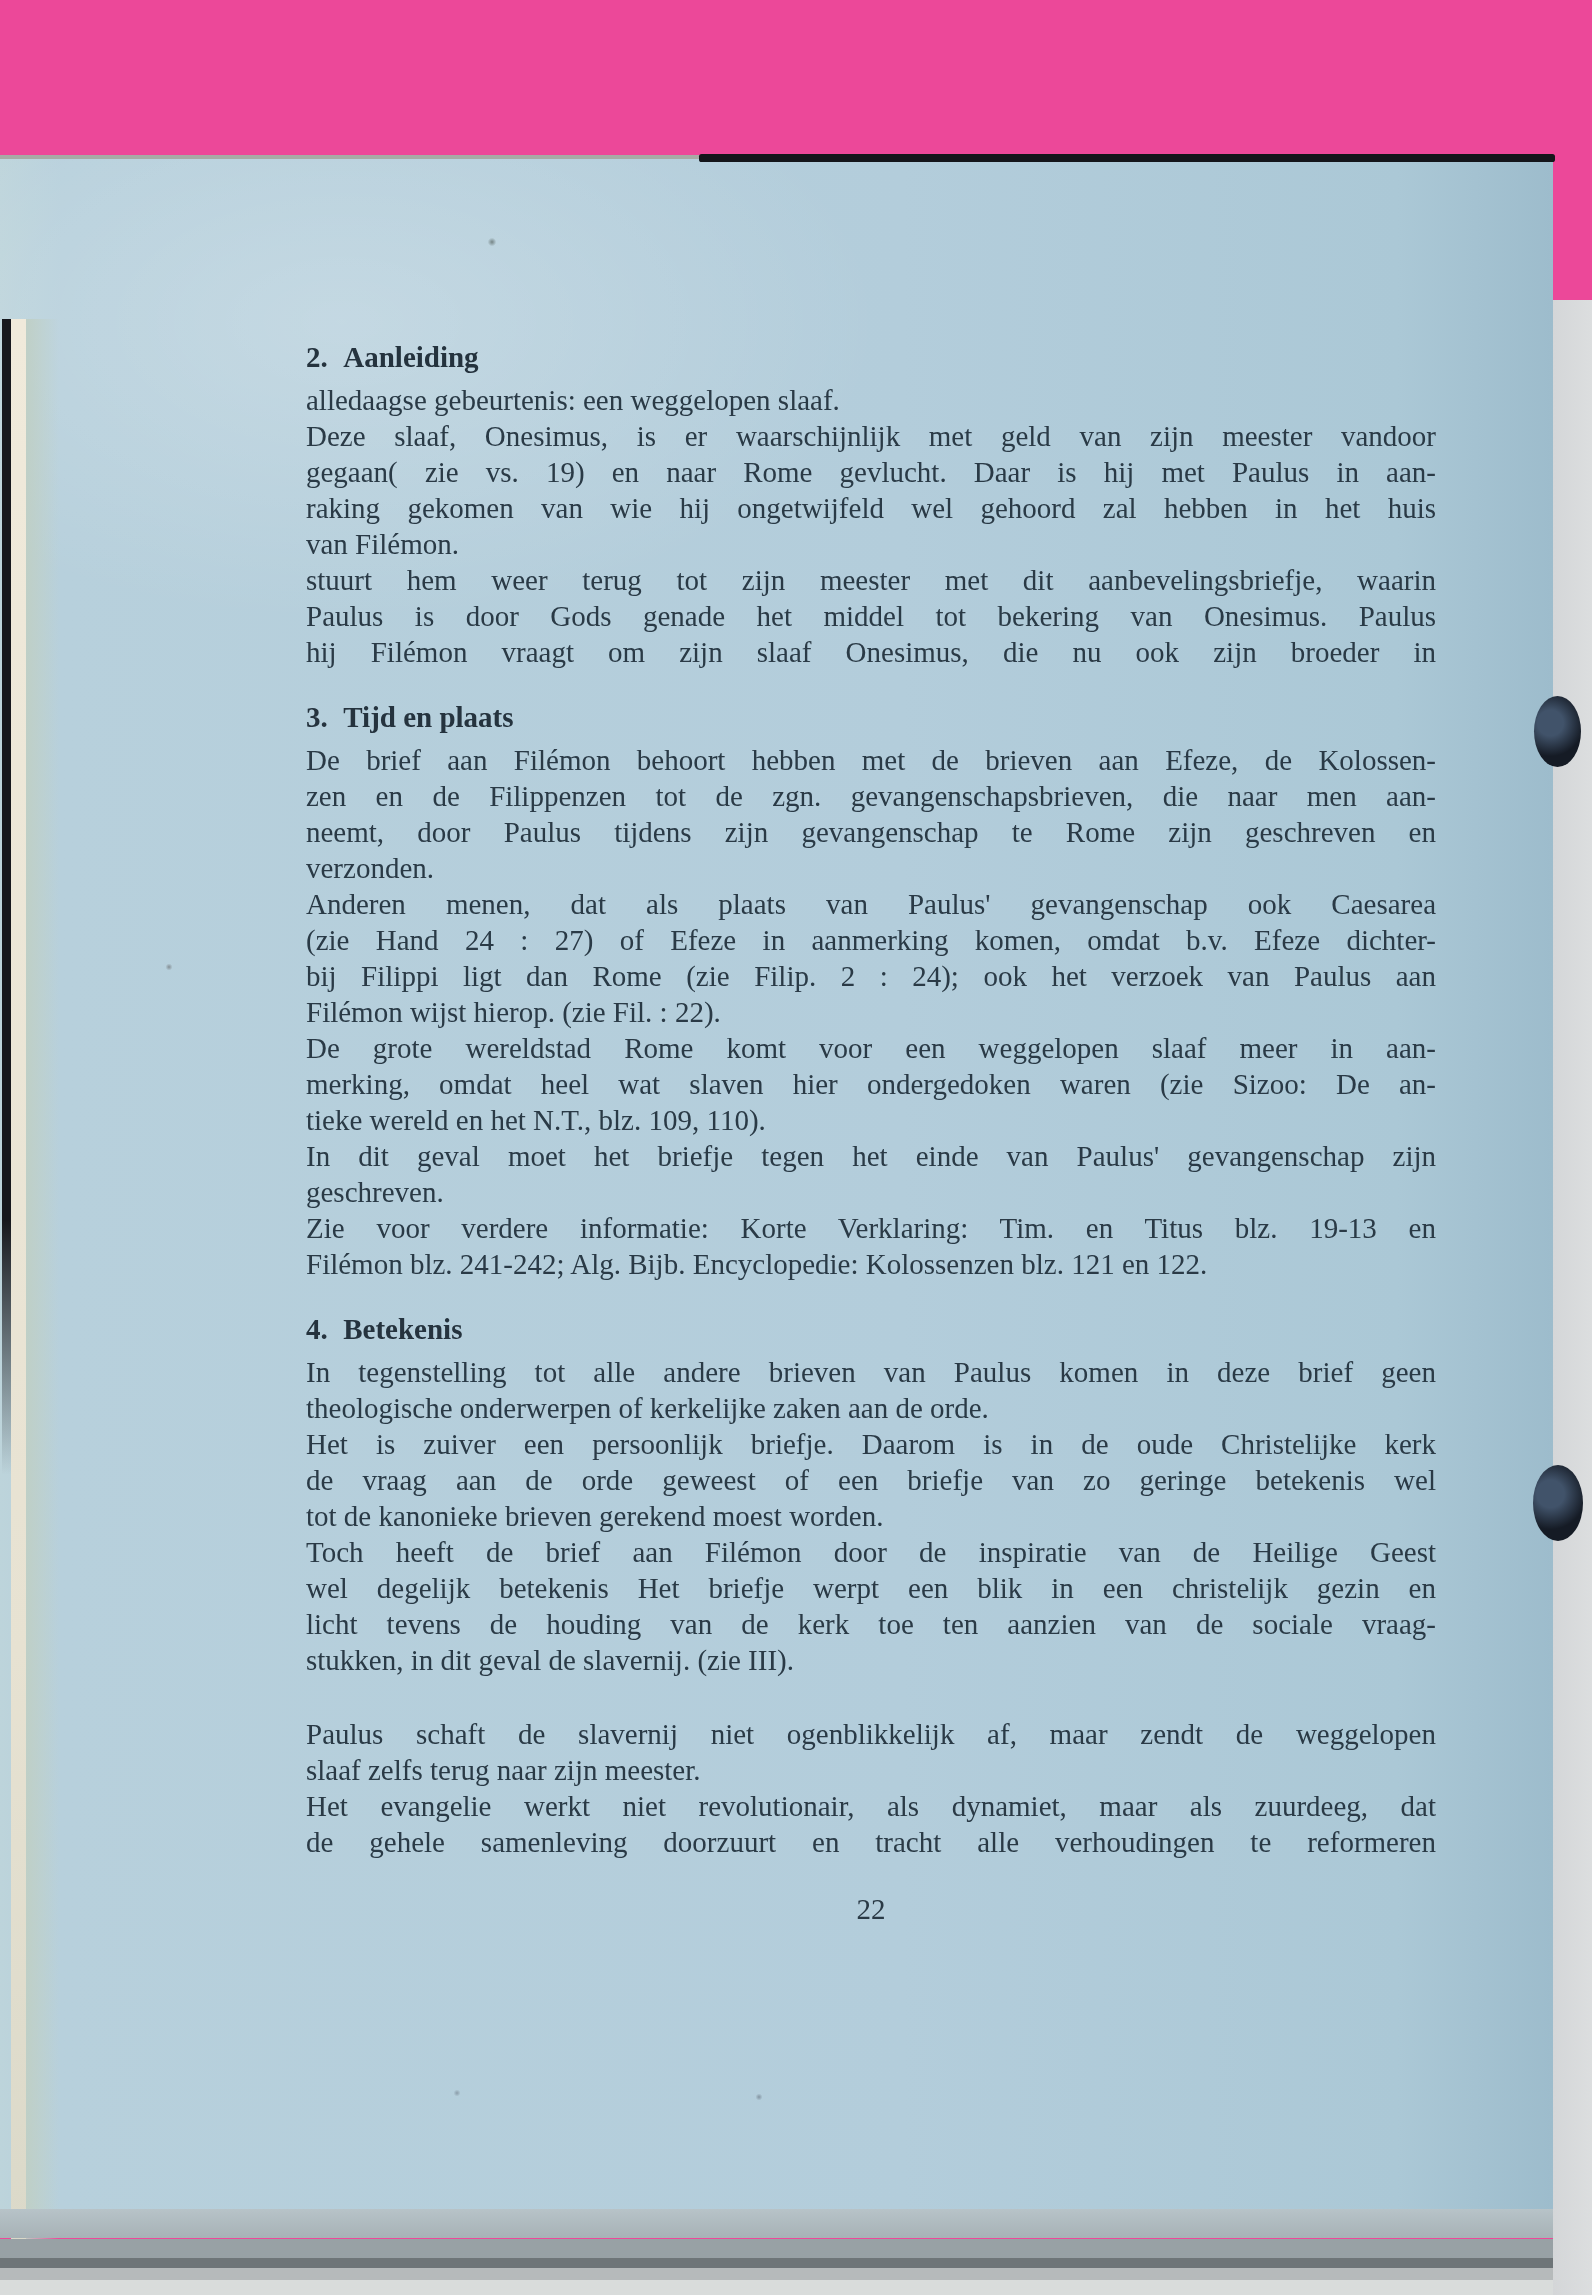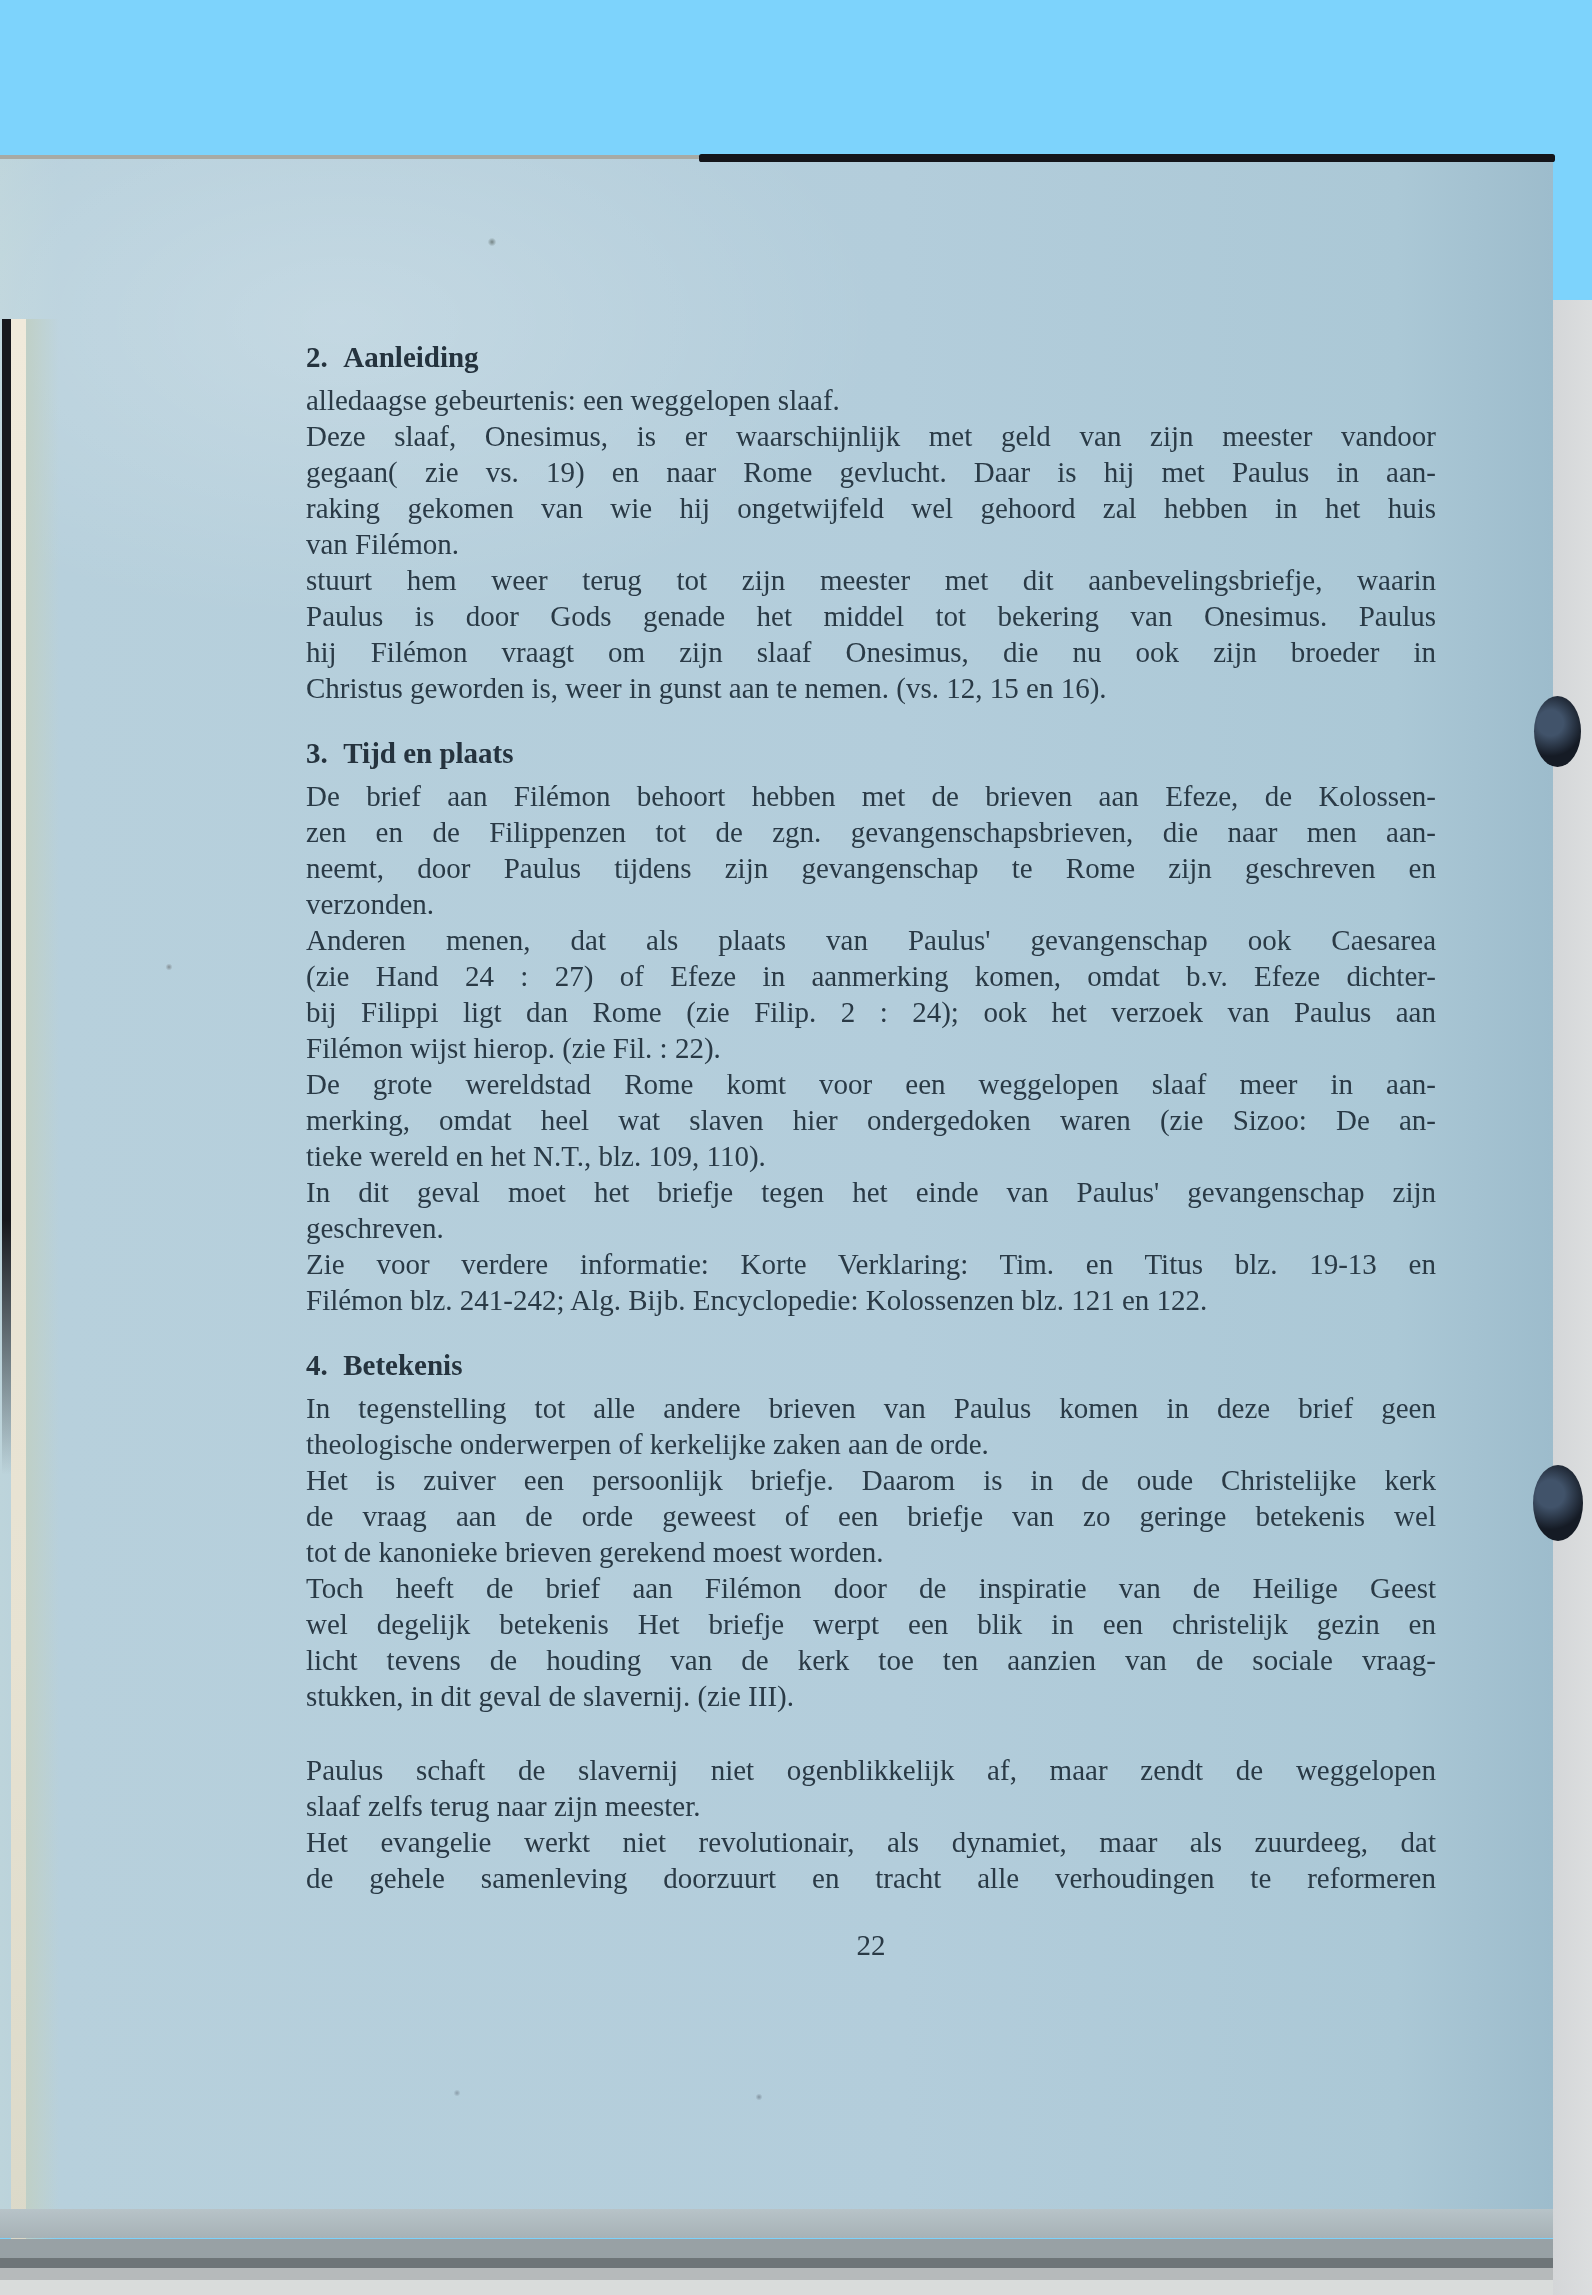--- a/index.html
+++ b/index.html
@@ -1,17 +1,17 @@
 <!DOCTYPE html>
 <html style="font-size:14px"><head>
 <meta charset="utf-8">
 <style>
   html,body{margin:0;padding:0;}
   body{background:#ffffff;font-family:"Liberation Serif", serif;}
-  .stage{position:relative;width:1592px;height:2295px;background:#7dd3fc;overflow:hidden;}
+  .stage{position:relative;width:1592px;height:2295px;background:#ec4899;overflow:hidden;}
 
   
   .page{
     position:absolute;left:0;top:158px;width:1553px;height:2051px;
     background-image:
       radial-gradient(circle 3.5px at 492px 84px,  rgba(55,65,58,.55), transparent 4.3px),
       radial-gradient(circle 2.6px at 169px 809px, rgba(70,62,60,.45), transparent 3.5px),
       radial-gradient(circle 2.6px at 759px 1939px,rgba(58,60,72,.40), transparent 3.5px),
       radial-gradient(circle 2.6px at 457px 1935px,rgba(58,60,72,.35), transparent 3.5px),
       radial-gradient(ellipse 777px 431px at 22% 8%, rgba(255,255,255,.20), transparent 70%),
@@ -89,21 +89,20 @@
     <section class="sec">
         <h2 class="sec-heading"><span class="sec-num">2.</span><span>Aanleiding</span></h2>
         <div class="line end">alledaagse gebeurtenis: een weggelopen slaaf.</div>
         <div class="line jl">Deze slaaf, Onesimus, is er waarschijnlijk met geld van zijn meester vandoor</div>
         <div class="line jl">gegaan( zie vs. 19) en naar Rome gevlucht. Daar is hij met Paulus in aan-</div>
         <div class="line jl">raking gekomen van wie hij ongetwijfeld wel gehoord zal hebben in het huis</div>
         <div class="line end">van Filémon.</div>
         <div class="line jl">stuurt hem weer terug tot zijn meester met dit aanbevelingsbriefje, waarin</div>
         <div class="line jl">Paulus is door Gods genade het middel tot bekering van Onesimus. Paulus</div>
         <div class="line jl">hij Filémon vraagt om zijn slaaf Onesimus, die nu ook zijn broeder in</div>
-        <div class="line end">Christus geworden is, weer in gunst aan te nemen. (vs. 12, 15 en 16).</div>
       </section>
       <section class="sec">
         <h2 class="sec-heading"><span class="sec-num">3.</span><span>Tijd en plaats</span></h2>
         <div class="line jl">De brief aan Filémon behoort hebben met de brieven aan Efeze, de Kolossen-</div>
         <div class="line jl">zen en de Filippenzen tot de zgn. gevangenschapsbrieven, die naar men aan-</div>
         <div class="line jl">neemt, door Paulus tijdens zijn gevangenschap te Rome zijn geschreven en</div>
         <div class="line end">verzonden.</div>
         <div class="line jl">Anderen menen, dat als plaats van Paulus' gevangenschap ook Caesarea</div>
         <div class="line jl">(zie Hand 24 : 27) of Efeze in aanmerking komen, omdat b.v. Efeze dichter-</div>
         <div class="line jl">bij Filippi ligt dan Rome (zie Filip. 2 : 24); ook het verzoek van Paulus aan</div>

